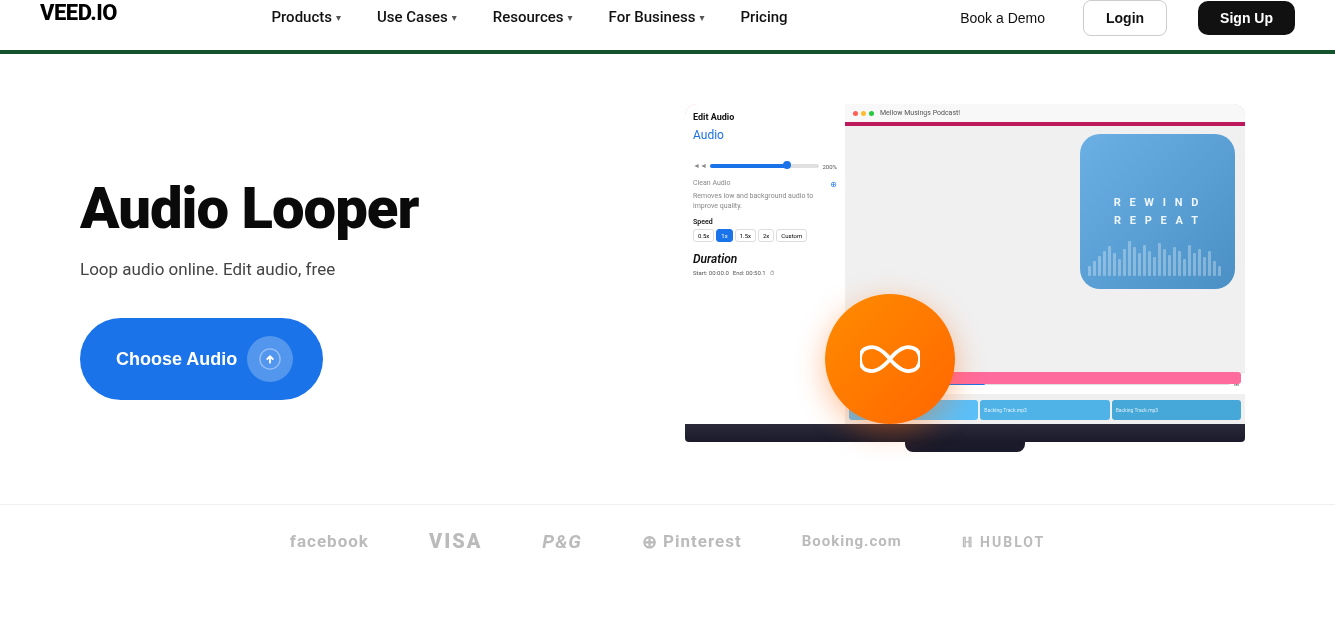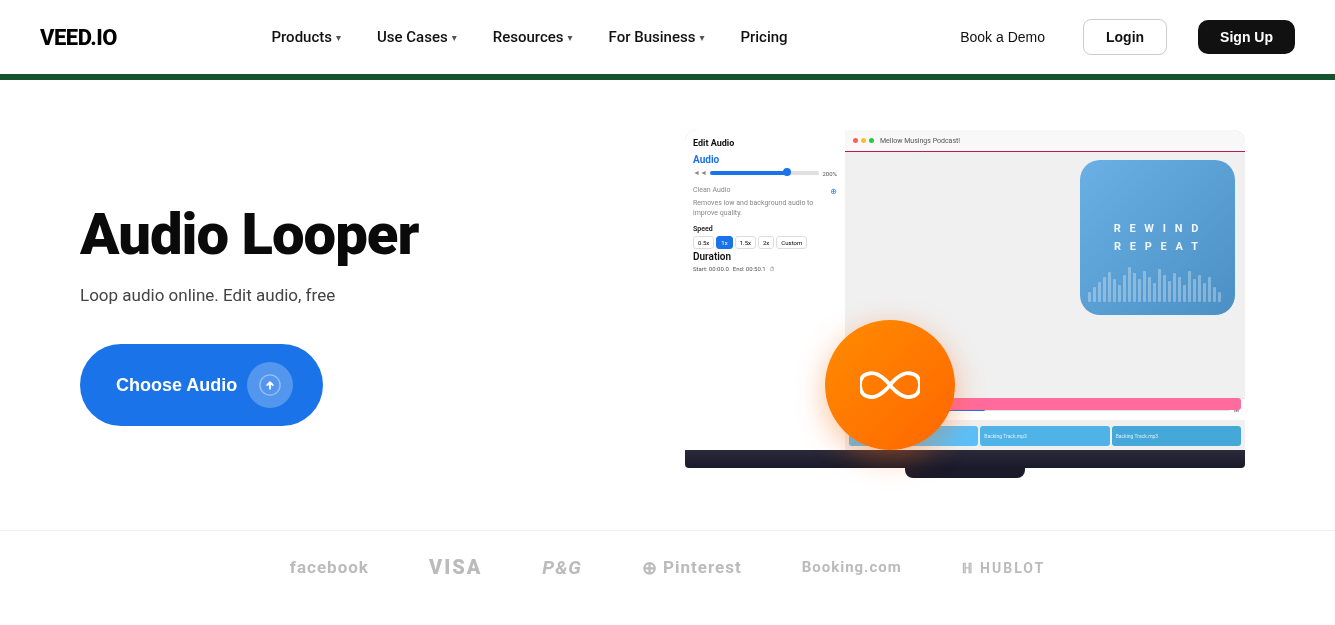--- a/index.html
+++ b/index.html
@@ -1,21 +1,21 @@
 <!DOCTYPE html>
 <html><head>
   <meta charset="utf-8">
   <style>
     * { margin: 0; padding: 0; box-sizing: border-box; }
     body { font-family: -apple-system, BlinkMacSystemFont, 'Segoe UI', Roboto, sans-serif; background: #fff; width: 1335px; min-height: 625px; overflow-x: hidden; }
 
     
     nav {
-      display: flex; align-items: center; justify-content: space-between;
-      padding: 0 40px; height: 80px; border-bottom: 6px solid #14532d;
+      display: flex; align-items: flex-start; justify-content: space-between;
+      padding: 0 40px; height: 54px; border-bottom: 4px solid #14532d;
       position: relative; z-index: 10;
     }
     .nav-logo { font-size: 22px; font-weight: 800; color: #000; letter-spacing: -0.5px; }
     .nav-links { display: flex; align-items: center; gap: 12px; }
     .nav-link {
       display: flex; align-items: center; gap: 4px;
       padding: 8px 12px; font-size: 15px; font-weight: 500; color: #111;
       cursor: pointer; border-radius: 6px; white-space: nowrap;
     }
     .chevron { font-size: 10px; color: #555; }
@@ -83,40 +83,40 @@
     
     .screen-content {
       display: flex; height: 100%; position: relative;
     }
     
     .screen-left {
       width: 160px; background: #fff; padding: 8px; flex-shrink: 0;
       font-size: 7px;
     }
     .screen-title { font-size: 9px; font-weight: 700; color: #111; margin-bottom: 6px; }
-    .panel-label { font-size: 10px; color: #1a73e8; font-weight: 700; margin-bottom: 4px; }
+    .panel-label { font-size: 12px; color: #1a73e8; font-weight: 400; margin-bottom: 20px; }
     .slider-row { display: flex; align-items: center; gap: 3px; margin-bottom: 6px; }
     .slider-bar { flex: 1; height: 4px; background: #e0e0e0; border-radius: 2px; position: relative; }
     .slider-fill { position: absolute; left: 0; top: 0; height: 100%; background: #1a73e8; width: 70%; border-radius: 2px; }
     .slider-dot { position: absolute; left: 70%; top: -3px; width: 8px; height: 8px; background: #1a73e8; border-radius: 50%; transform: translateX(-50%); }
     .panel-sub { font-size: 7px; color: #888; margin-bottom: 2px; }
     .clean-audio { display: flex; justify-content: space-between; align-items: center; padding: 3px 0; }
     .speed-label { font-size: 7px; font-weight: 600; color: #111; margin: 6px 0 3px; }
     .speed-btns { display: flex; gap: 2px; }
     .speed-btn { padding: 2px 4px; font-size: 6px; border: 1px solid #ddd; border-radius: 3px; background: #fff; }
     .speed-btn.active { background: #1a73e8; color: #fff; border-color: #1a73e8; }
-    .dur-label { font-size: 10px; font-weight: 600; color: #111; margin: 2px 0 3px; }
+    .dur-label { font-size: 12px; font-weight: 600; color: #111; margin: 10px 0 3px; font-style: italic; }
     .dur-inputs { display: flex; gap: 4px; font-size: 6px; color: #555; }
     
     .screen-main {
       flex: 1; background: #f0f0f0; position: relative; overflow: hidden;
     }
     .screen-top-bar {
       background: #f8f8f8; height: 22px; display: flex; align-items: center;
-      padding: 0 8px; gap: 6px; border-bottom: 1px solid #be185d;
+      padding: 0 8px; gap: 6px; border-bottom: 4px solid #be185d;
     }
     .top-bar-title { font-size: 7px; color: #555; }
     .top-bar-dots { display: flex; gap: 3px; }
     .dot { width: 5px; height: 5px; border-radius: 50%; }
     
     .podcast-cover {
       position: absolute; top: 30px; right: 10px;
       width: 155px; height: 155px; background: linear-gradient(135deg, #6ab0e4 0%, #4a90c4 100%);
       border-radius: 20px; display: flex; flex-direction: column; align-items: center; justify-content: center;
     }

